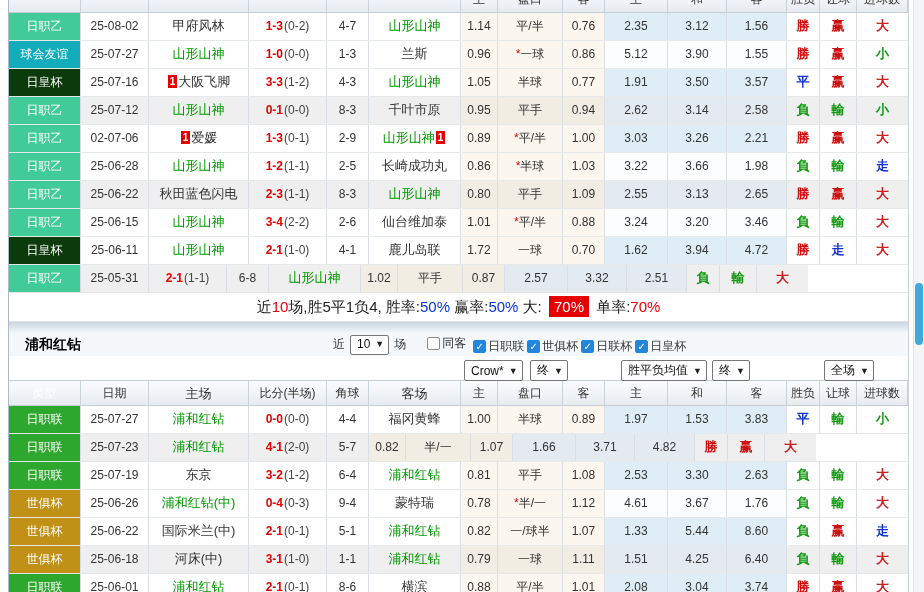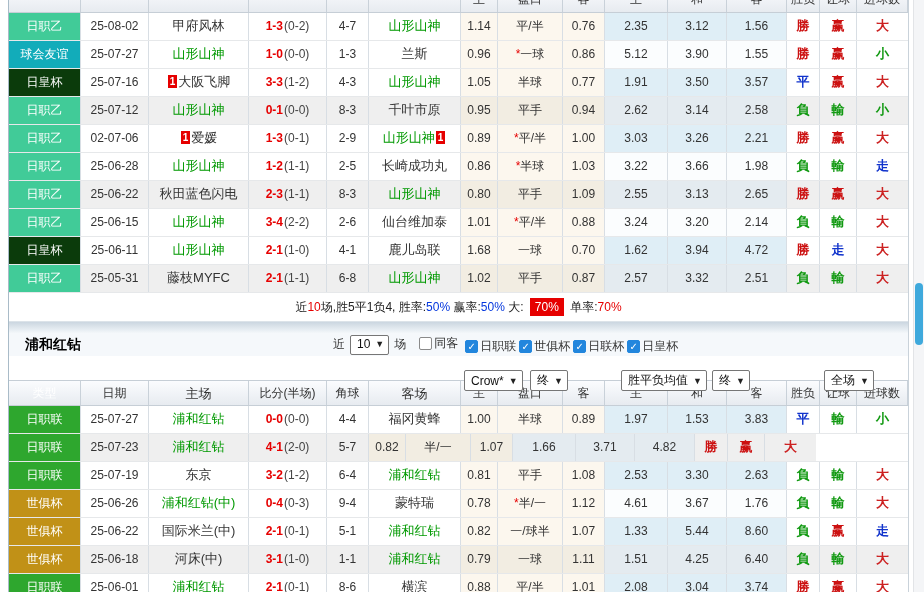--- a/index.html
+++ b/index.html
@@ -30,38 +30,38 @@
   .half{color:#444}
   .rc{font-weight:700;font-size:13px}
   .star{color:#E60000}
   .rcard{display:inline-block;background:#E60000;color:#fff;font-size:10px;font-weight:700;
          height:13px;line-height:13px;padding:0 2px;margin:0 1px;vertical-align:1px}
   .thead{display:flex;height:26px;line-height:25px;background:linear-gradient(#FBFCFE,#E7EBF0);
          border-top:1px solid #C6CED6;border-bottom:1px solid #C6CED6;color:#333;box-sizing:border-box}
   .thead .cell{background:transparent;border-right:1px solid #C9D1D9}
   .clip{height:13px;overflow:hidden}
   .clip .thead{margin-top:-13px;border-top:none}
-  .summary{height:28px;line-height:28px;text-align:center;font-size:12px;background:#fff;border-bottom:1px solid #DCE3E9;color:#222}
+  .summary{height:28px;line-height:28px;text-align:center;font-size:15px;background:#fff;border-bottom:1px solid #DCE3E9;color:#222}
   .s-red{color:#E60000}
   .s-blue{color:#0437DE}
   .s-redbox{background:#E60000;color:#fff;padding:2px 5px;margin:0 3px}
   .gapband{height:11px;background:linear-gradient(#CBD6E0,#F3F7FA)}
   .s2head{height:23px;line-height:23px;background:#F5F8FB;position:relative}
   .s2title{font-weight:700;font-size:14px;margin-left:16px;color:#000}
   .controls{position:absolute;left:324px;top:0;height:23px;display:flex;align-items:center;gap:5px;white-space:nowrap}
   .sel{display:inline-flex;align-items:center;border:1px solid #767676;border-radius:2px;background:#fff;
        height:18px;padding:0 4px 0 6px;font-size:12px;color:#111;cursor:pointer}
   .arr{font-size:9px;margin-left:5px;color:#222}
   .cbgroup{display:inline-flex;align-items:center;margin-left:3px;cursor:pointer}
   .cb{display:inline-block;width:13px;height:13px;box-sizing:border-box;border:1px solid #8a8a8a;border-radius:2px;
       background:#fff;margin-right:2px;text-align:center;line-height:11px;font-size:10px;font-weight:700}
   .cb.on{background:#2286DD;border-color:#2286DD;color:#fff}
-  .cbgap{margin-left:8px;margin-right:4px}
+  .cbgap{margin-left:16px;margin-right:4px}
   .selrow{height:24px;position:relative;background:#fff}
-  .selrow .sel{position:absolute;top:14px;height:19px}
+  .selrow .sel{position:absolute;top:4px;height:19px}
   .sp0{left:455px}.sp1{left:521px}.sp2{left:612px}.sp3{left:703px}.sp4{left:815px}
   .scrollbar{position:absolute;right:0;top:0;width:10px;height:592px;background:#F4F5F7;border-left:1px solid #E2E4E7}
   .thumb{position:absolute;left:1px;top:283px;width:8px;height:62px;background:#3FA9DC;border-radius:4px;cursor:pointer}
 </style>
 </head>
 <body>
 
 <div id="app">
 
   <div>
@@ -209,46 +209,45 @@
           <div class="cell c-date">25-06-15</div>
           <div class="cell c-home"><span class="team focus">山形山神</span></div>
           <div class="cell c-score"><span class="sc">3-4</span><span class="half">(2-2)</span></div>
           <div class="cell c-corner">2-6</div>
           <div class="cell c-away"><span class="team">仙台维加泰</span></div>
           <div class="cell c-ho amber">1.01</div>
           <div class="cell c-hc amber"><span class="star">*</span>平/半</div>
           <div class="cell c-ha amber">0.88</div>
           <div class="cell c-oh blue">3.24</div>
           <div class="cell c-od blue">3.20</div>
-          <div class="cell c-oa blue">2.14</div>
+          <div class="cell c-oa blue">3.46</div>
           <div class="cell c-r rc" style="color:#119911">負</div>
           <div class="cell c-hr rc" style="color:#119911">輸</div>
           <div class="cell c-g rc" style="color:#CC2222">大</div>
         </div>
         <div class="trow">
           <div class="cell c-type" style="background:#0B3B0B">日皇杯</div>
           <div class="cell c-date">25-06-11</div>
           <div class="cell c-home"><span class="team focus">山形山神</span></div>
           <div class="cell c-score"><span class="sc">2-1</span><span class="half">(1-0)</span></div>
           <div class="cell c-corner">4-1</div>
           <div class="cell c-away"><span class="team">鹿儿岛联</span></div>
-          <div class="cell c-ho amber">1.68</div>
+          <div class="cell c-ho amber">1.72</div>
           <div class="cell c-hc amber">一球</div>
           <div class="cell c-ha amber">0.70</div>
           <div class="cell c-oh blue">1.62</div>
           <div class="cell c-od blue">3.94</div>
           <div class="cell c-oa blue">4.72</div>
           <div class="cell c-r rc" style="color:#CC1111">勝</div>
           <div class="cell c-hr rc" style="color:#1133CC">走</div>
           <div class="cell c-g rc" style="color:#CC2222">大</div>
         </div>
         <div class="trow shaded">
           <div class="cell c-type" style="background:#41CB98">日职乙</div>
           <div class="cell c-date">25-05-31</div>
-          <div class="cell c-home"><span class="team">藤枝MYFC</span></div>
           <div class="cell c-score"><span class="sc">2-1</span><span class="half">(1-1)</span></div>
           <div class="cell c-corner">6-8</div>
           <div class="cell c-away"><span class="team focus">山形山神</span></div>
           <div class="cell c-ho amber">1.02</div>
           <div class="cell c-hc amber">平手</div>
           <div class="cell c-ha amber">0.87</div>
           <div class="cell c-oh blue">2.57</div>
           <div class="cell c-od blue">3.32</div>
           <div class="cell c-oa blue">2.51</div>
           <div class="cell c-r rc" style="color:#119911">負</div>

